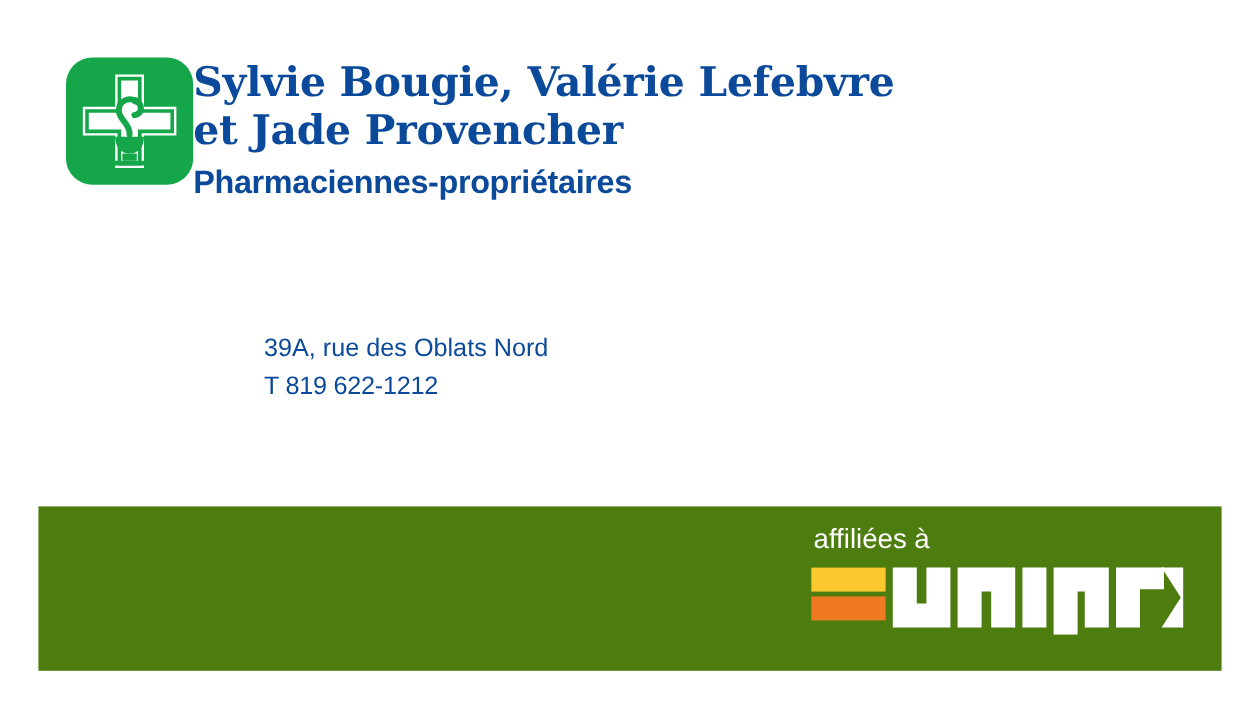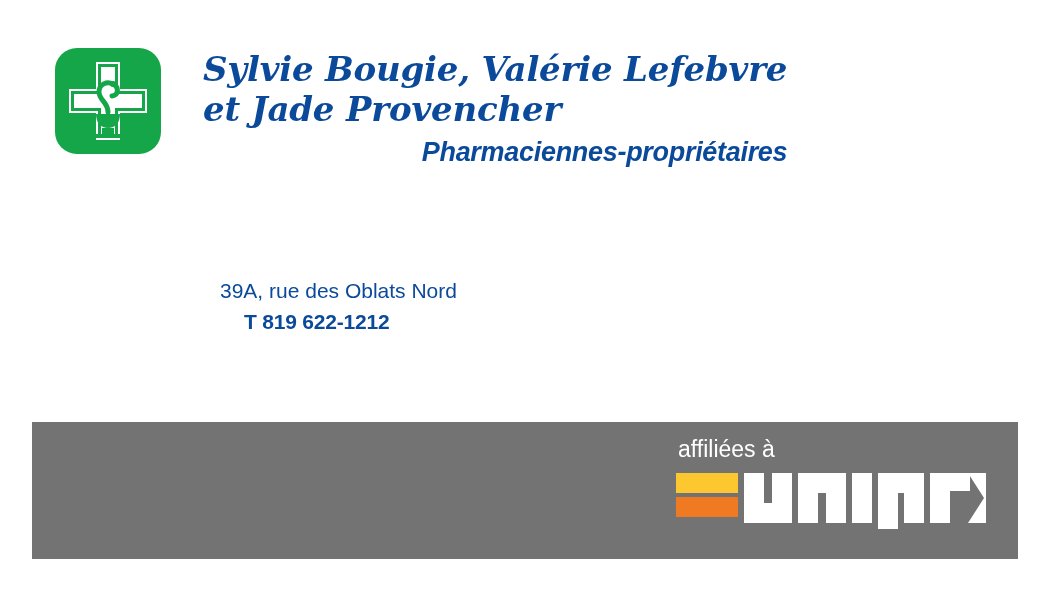--- a/index.html
+++ b/index.html
@@ -38,23 +38,21 @@
     flex: 0 0 auto;
     position: relative;
   }
   .logo-mark svg {
     position: absolute;
     left: 0;
     top: 0;
   }
 
   .titles {
-    margin-left: 42px;
     padding-top: 2px;
-    font-style: italic;
   }
 
   .pharmacist-names {
     font-family: "DejaVu Serif", "Liberation Serif", serif;
     font-weight: bold;
     font-size: 34px;
     line-height: 1.17;
     color: #0b4a9b;
     letter-spacing: -0.2px;
     white-space: pre-line;
@@ -62,51 +60,49 @@
   }
 
   .role {
     font-family: "Liberation Sans", sans-serif;
     font-weight: bold;
     font-size: 27px;
     line-height: 1.2;
     color: #0b4a9b;
     margin: 6px 0 0 0;
     letter-spacing: -0.3px;
-    text-align: right;
   }
 
   
   .address {
     position: absolute;
     left: 220px;
     top: 275px;
     color: #0b4a9b;
     font-family: "Liberation Sans", sans-serif;
     font-size: 21px;
     line-height: 1.48;
   }
   .address .line {
     display: block;
     white-space: nowrap;
   }
   .address .phone {
-    font-weight: bold;
+    font-weight: normal;
     letter-spacing: -0.2px;
-    margin-left: 24px;
   }
 
   
   .footer-bar {
     position: absolute;
     left: 32px;
     top: 422px;
     width: 986px;
     height: 137px;
-    background: #737373;
+    background: #4d7c0f;
   }
 
   .affiliation {
     position: absolute;
     right: 22px;
     top: 16px;
     text-align: left;
     width: 320px;
   }
 

